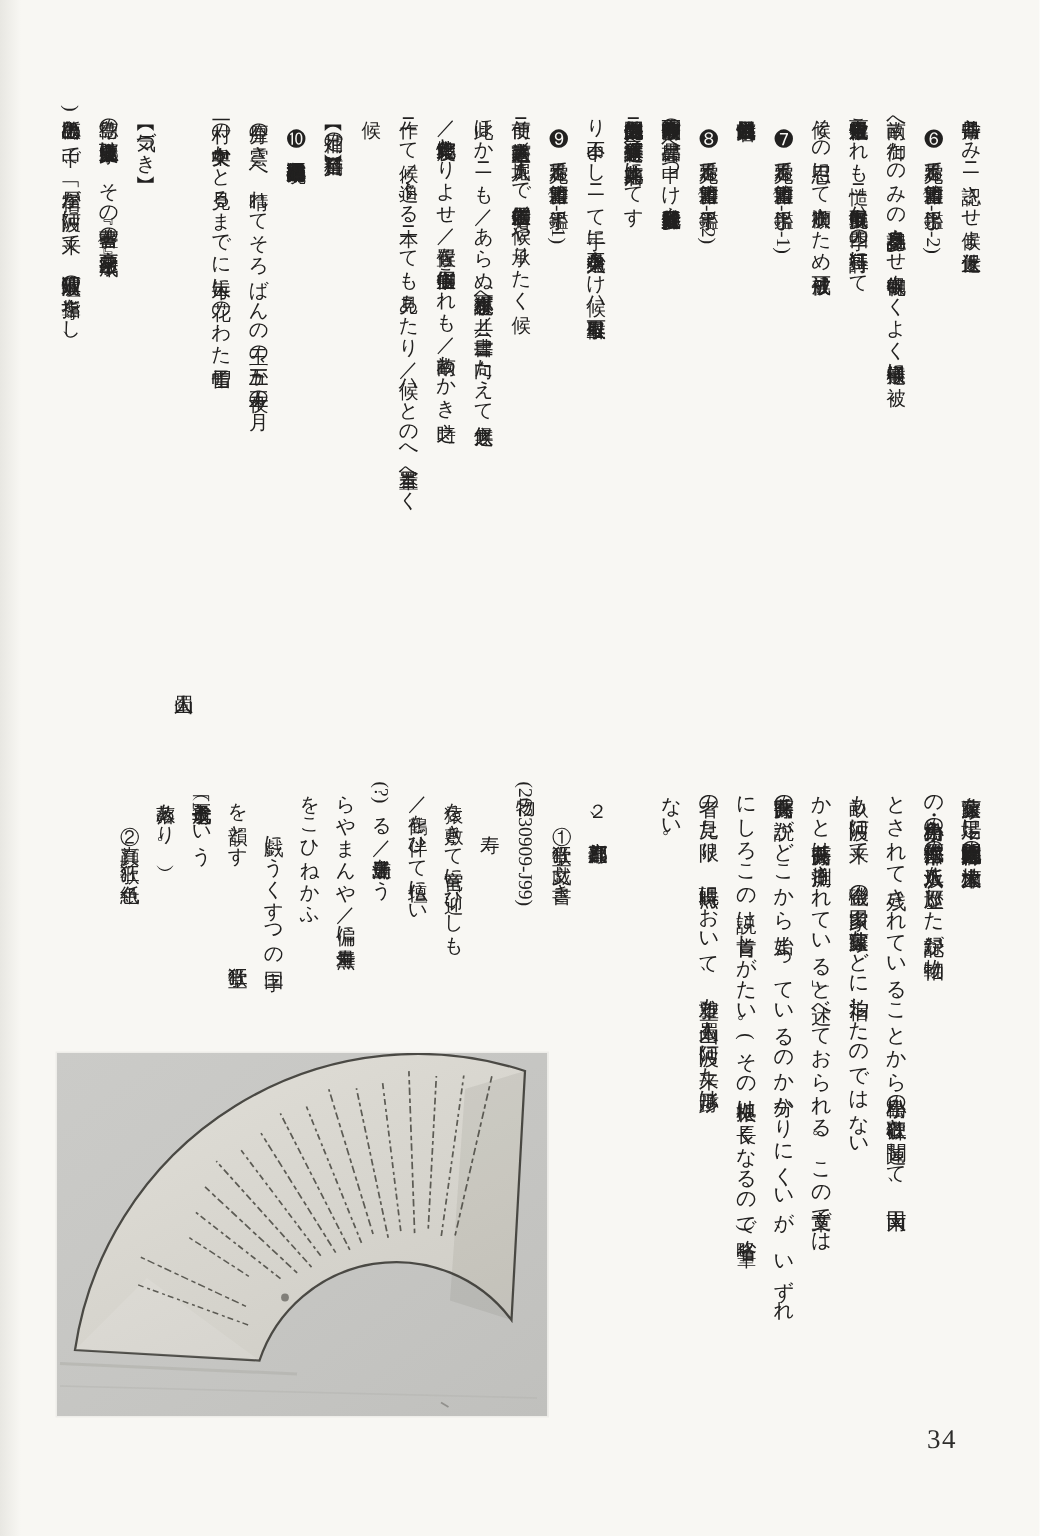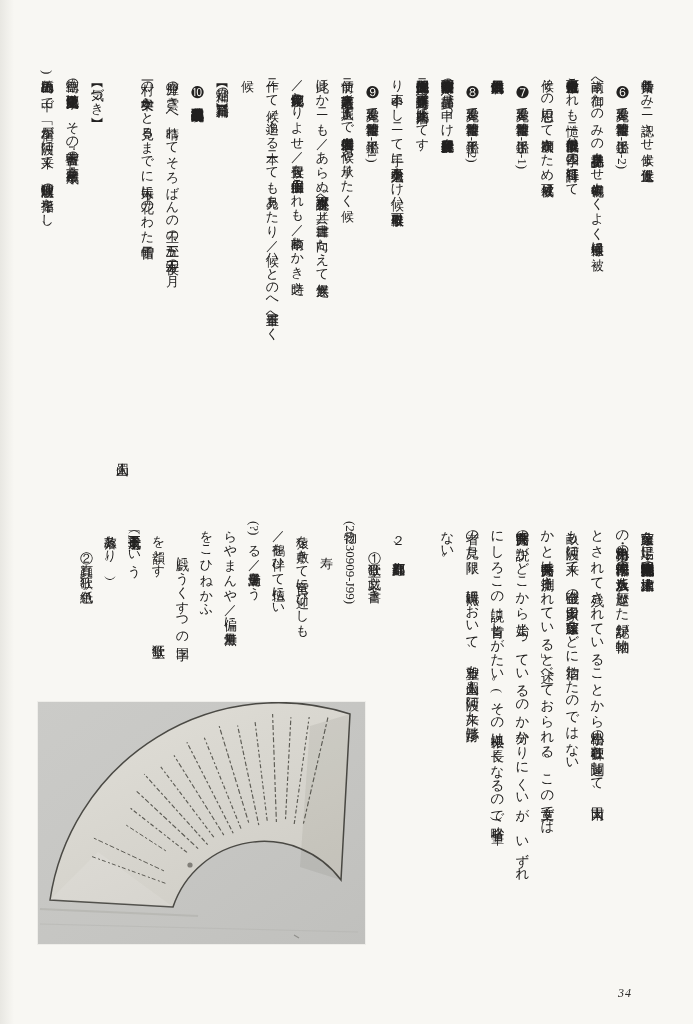--- a/index.html
+++ b/index.html
@@ -30,23 +30,22 @@
   #sec-bottom-left{
     top:521px;right:283px;height:300px;
     font-size:13px;line-height:24px;
   }
   #fan-photo{
     position:absolute;left:38px;top:702px;width:327px;height:242px;
     box-shadow:0 0 0 1px rgba(0,0,0,0.04);
   }
   #page-number{
     position:absolute;left:618px;top:949px;
-    font-size:12px;font-style:italic;color:#2e2d2b;
+    font-size:18px;color:#2e2d2b;
     letter-spacing:1px;
-    margin-top:37px;
   }
 </style>
 </head>
 <body>
 
 <div id="sec-top" class="vtext">
     <p>冊帋共とみニ認させ候まゝ返上仕候</p>
     <p style="text-indent: 15px;">❻春足宛て雅望書簡　(手鑑2-23-2)</p>
     <p>南畝へ御たのみの品早々持参認させ申候御礼よくよく申通候様に被</p>
     <p>申候金百疋帋代被遣これも慥ニ受取申候屏風ハ四季の狂詩狂哥にて</p>

